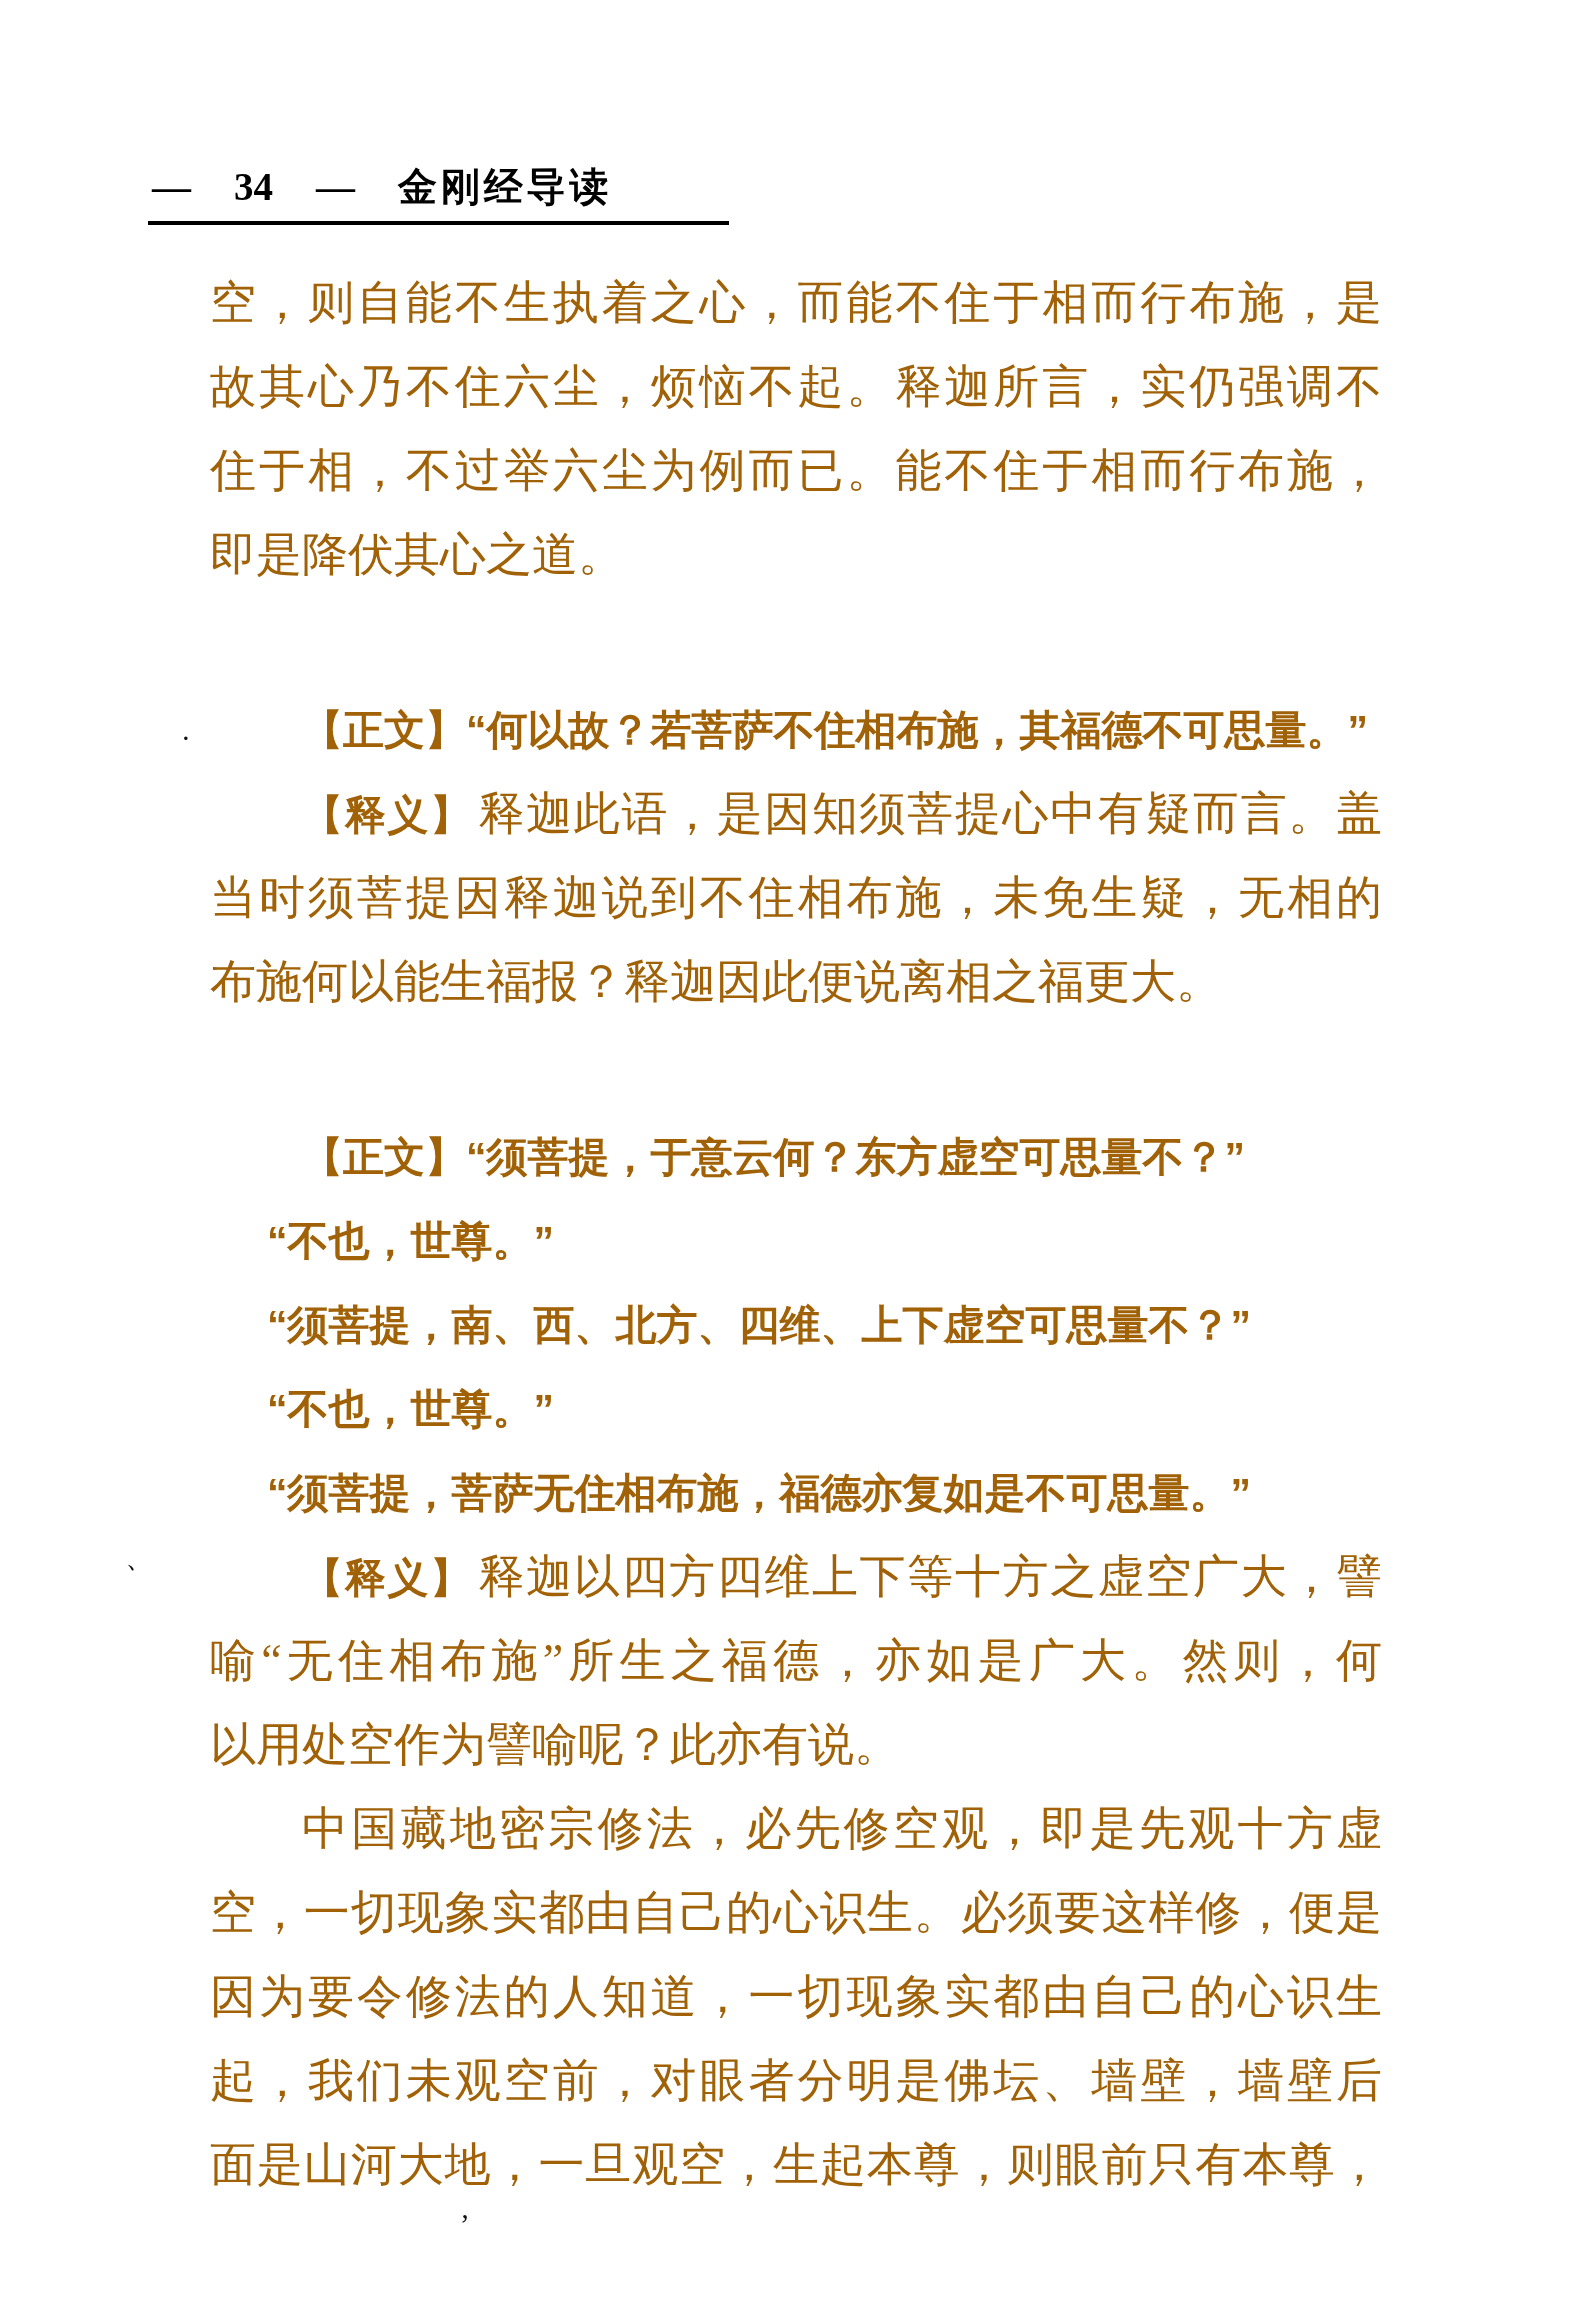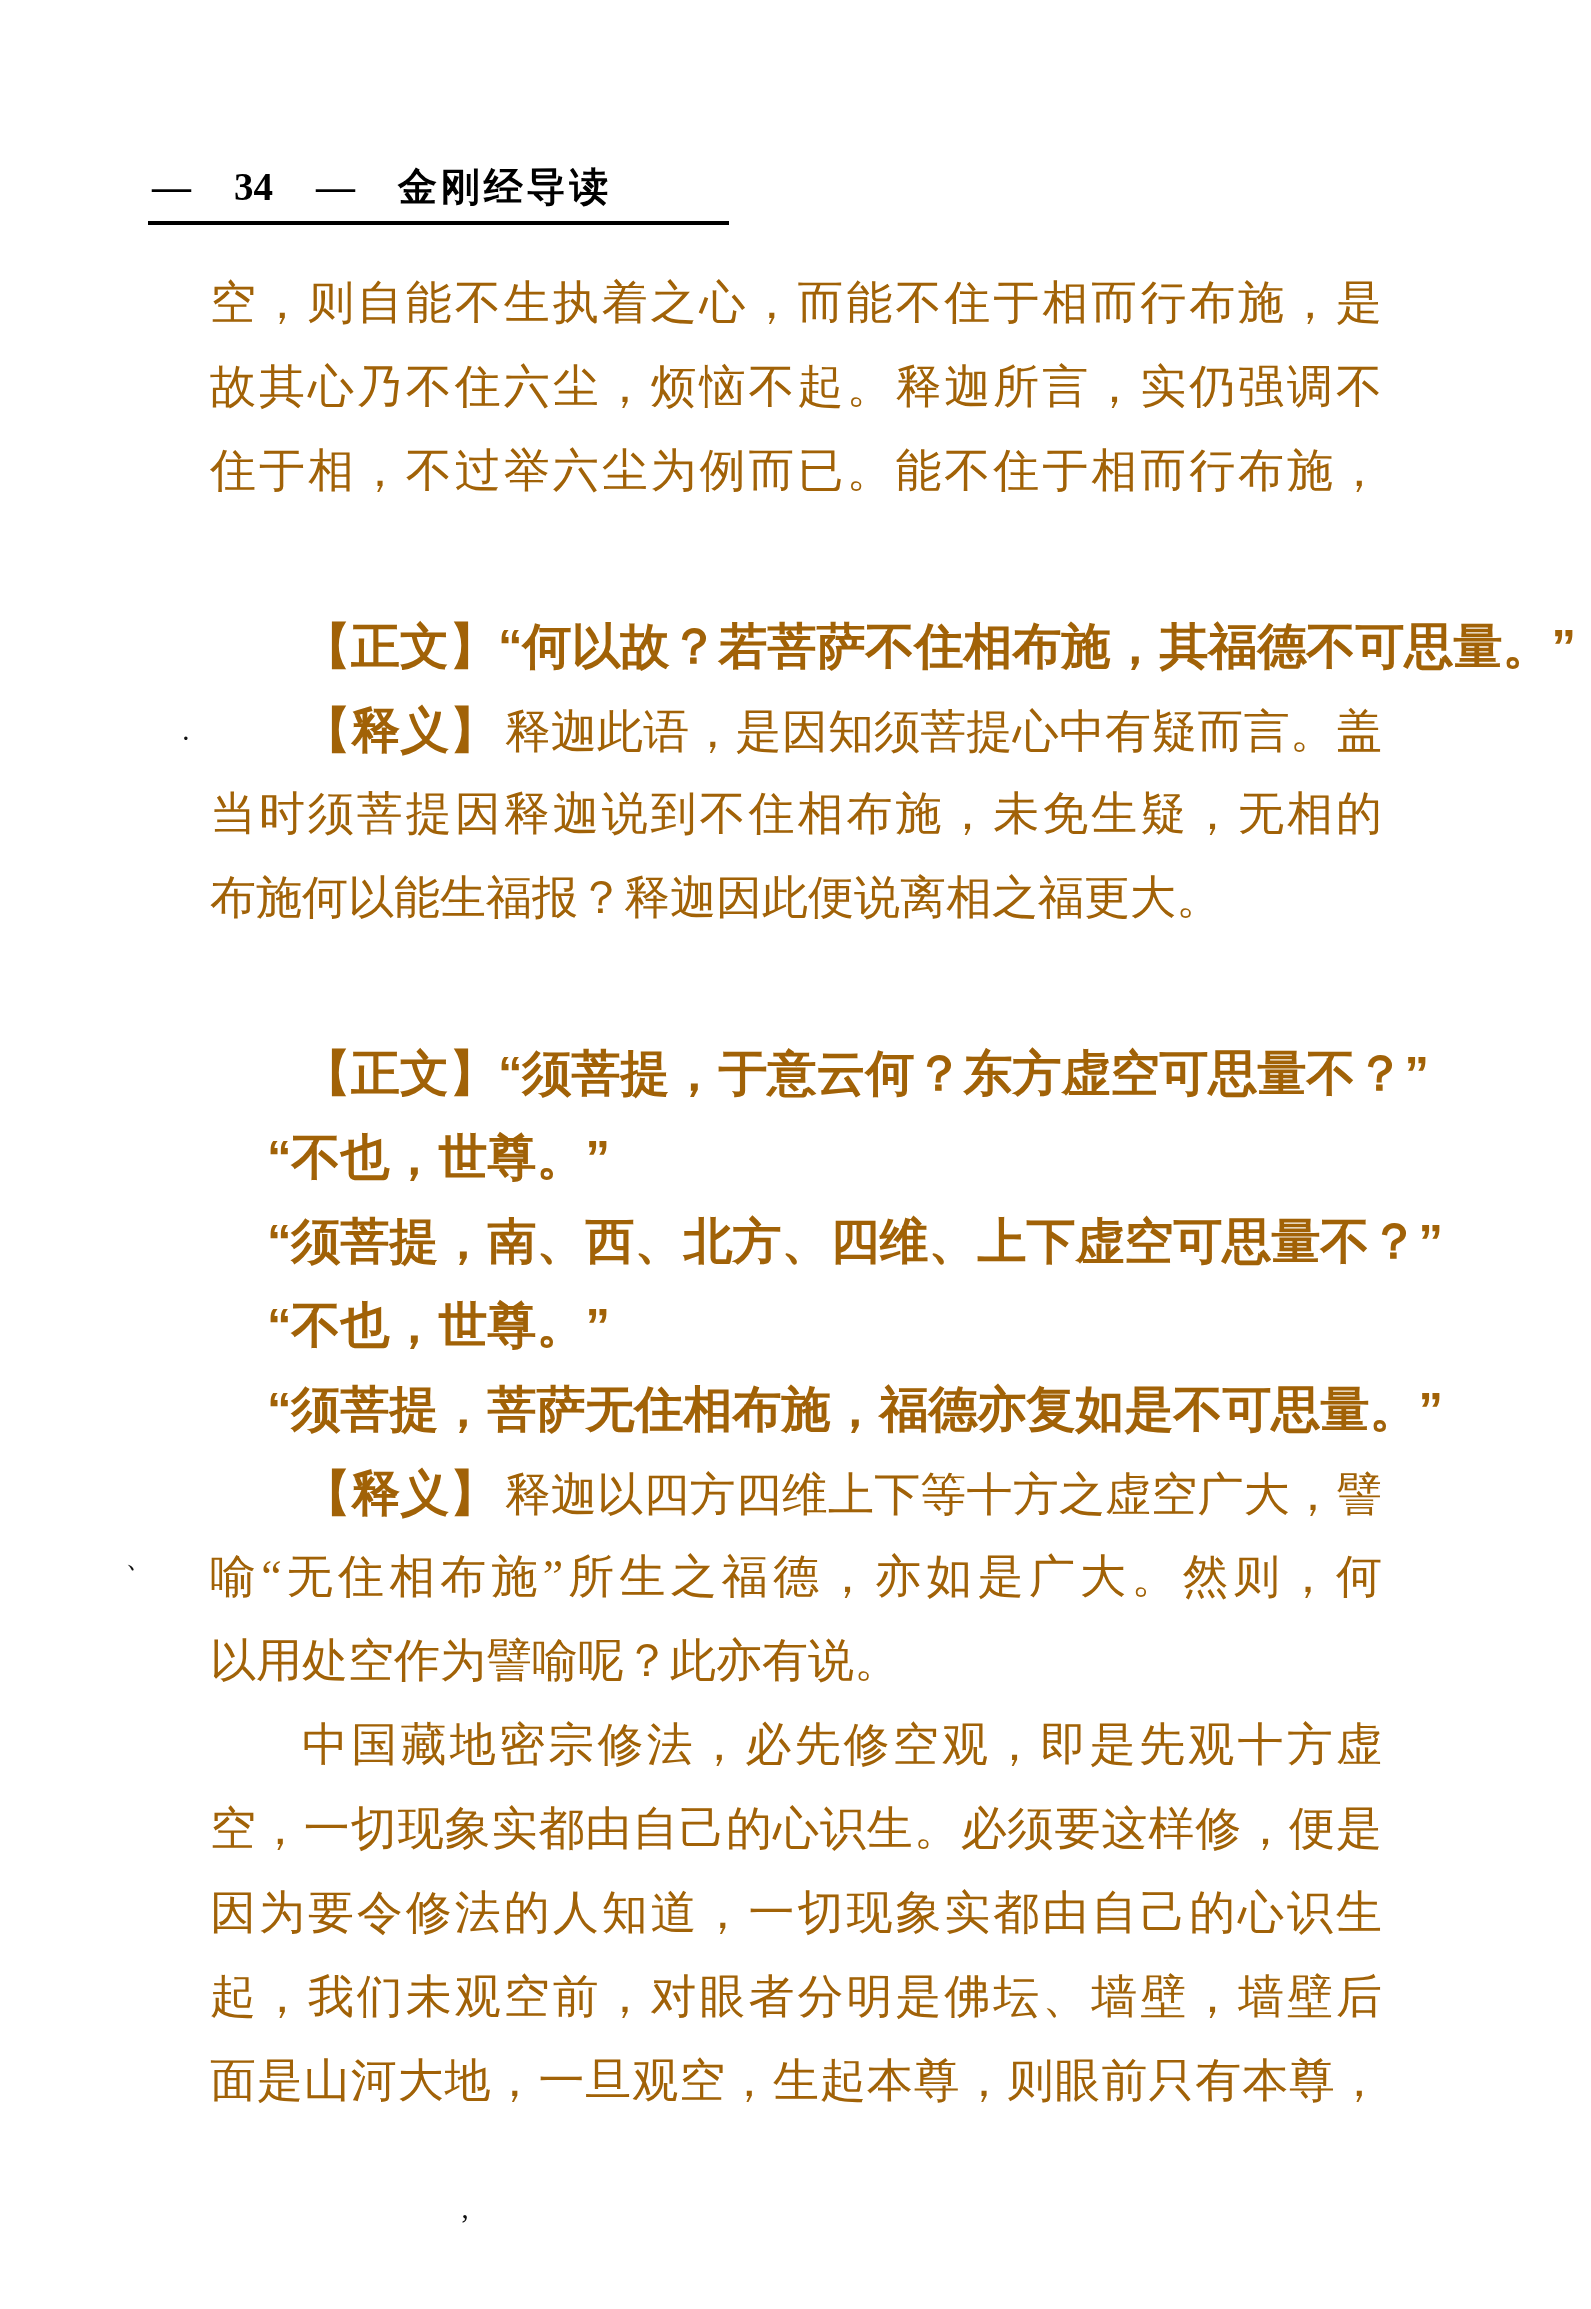--- a/index.html
+++ b/index.html
@@ -51,21 +51,21 @@
     white-space: nowrap;
   }
   .line.just {
     white-space: normal;
     text-align: justify;
     text-align-last: justify;
   }
   .line.bold, .line .b {
     font-family: "Liberation Sans", "DejaVu Sans", sans-serif;
     font-weight: 900;
-    font-size: 49px;
+    font-size: 41px;
   }
   .line .b { padding-right: 5.9px; }
   .line.indent { padding-left: 92px; }
   .line.hang   { padding-left: 57px; }
   .line.gap    { margin-top: 91px; }
   .line.indent.just, .line.hang.just { width: auto; }
 
   
   .artifact {
     position: absolute;
@@ -86,20 +86,21 @@
       <span class="num">34</span>
       <span class="dash">—</span>
       <span class="title">金刚经导读</span>
     </span>
   </div>
 
   <div class="content">
       <div class="line just"><span>空，则自能不生执着之心，而能不住于相而行布施，是</span></div>
       <div class="line just"><span>故其心乃不住六尘，烦恼不起。释迦所言，实仍强调不</span></div>
       <div class="line just"><span>住于相，不过举六尘为例而已。能不住于相而行布施，</span></div>
+      <div class="line"><span>即是降伏其心之道。</span></div>
       <div class="line bold indent gap"><span>【正文】</span><span>“何以故？若菩萨不住相布施，其福德不可思量。”</span></div>
       <div class="line indent just"><span class="b">【释义】</span><span>释迦此语，是因知须菩提心中有疑而言。盖</span></div>
       <div class="line just"><span>当时须菩提因释迦说到不住相布施，未免生疑，无相的</span></div>
       <div class="line"><span>布施何以能生福报？释迦因此便说离相之福更大。</span></div>
       <div class="line bold indent gap"><span>【正文】</span><span>“须菩提，于意云何？东方虚空可思量不？”</span></div>
       <div class="line bold hang"><span>“不也，世尊。”</span></div>
       <div class="line bold hang"><span>“须菩提，南、西、北方、四维、上下虚空可思量不？”</span></div>
       <div class="line bold hang"><span>“不也，世尊。”</span></div>
       <div class="line bold hang"><span>“须菩提，菩萨无住相布施，福德亦复如是不可思量。”</span></div>
       <div class="line indent just"><span class="b">【释义】</span><span>释迦以四方四维上下等十方之虚空广大，譬</span></div>

